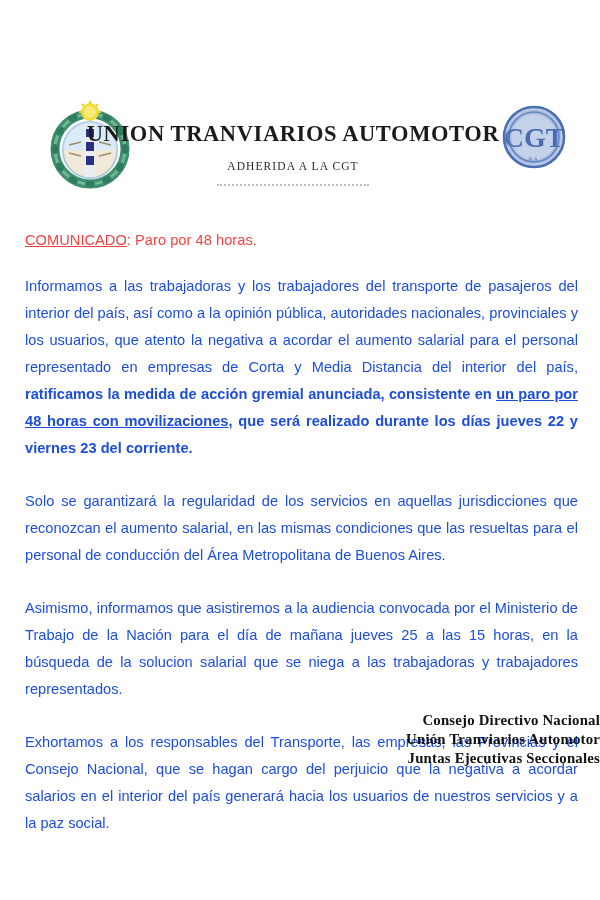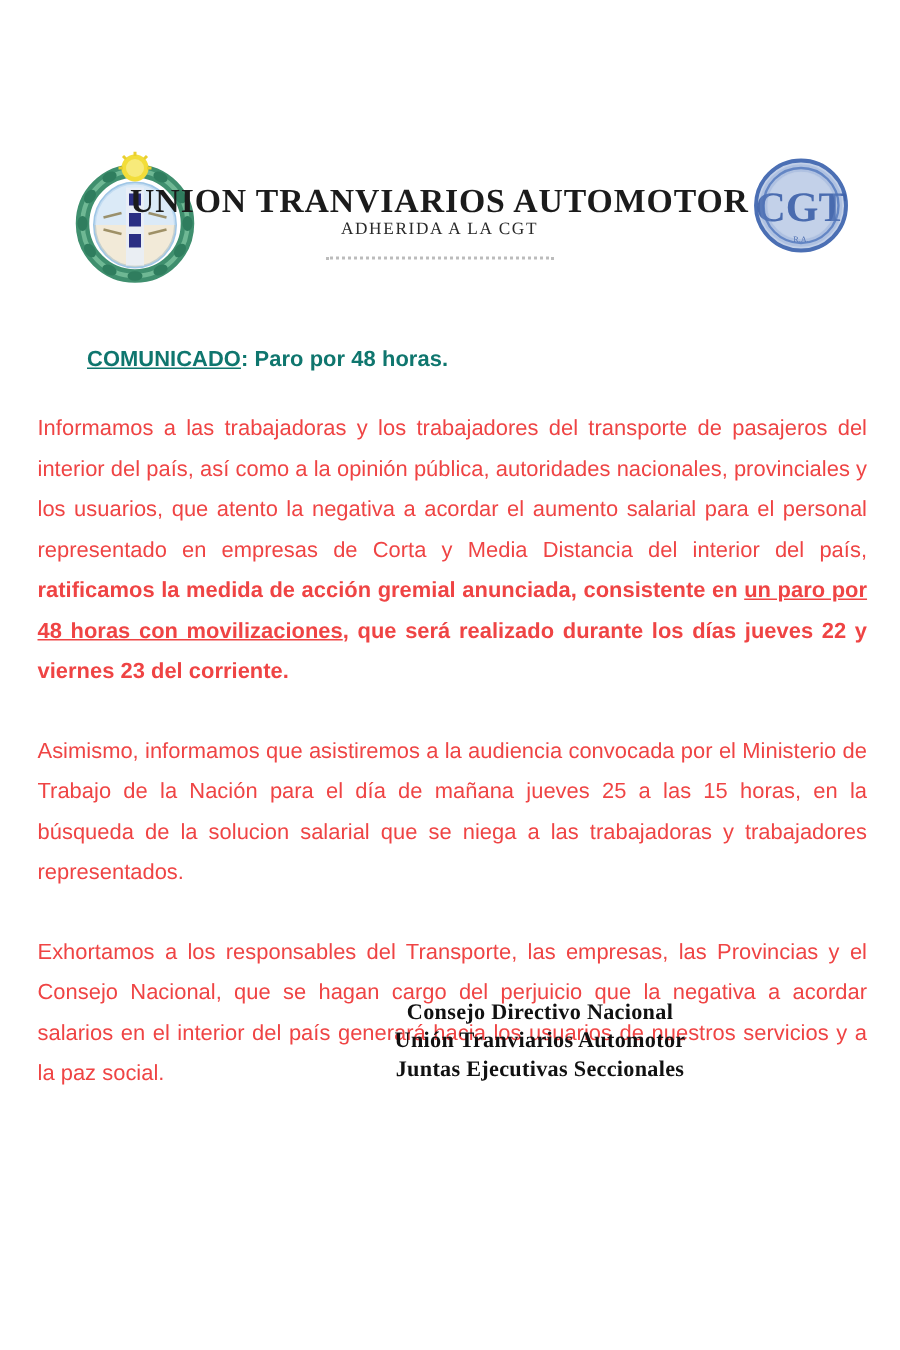--- a/index.html
+++ b/index.html
@@ -56,20 +56,21 @@
   .org-title {
     font-family: "Liberation Serif", serif;
     font-weight: bold;
     font-size: 22.5px;
     letter-spacing: 0.6px;
     color: #1b1b1b;
     line-height: 1.1;
     white-space: nowrap;
   }
   .org-sub {
+    margin-top: 13px;
     font-family: "Liberation Serif", serif;
     font-size: 11.5px;
     letter-spacing: 1.1px;
     color: #2a2a2a;
   }
   .rule-dotted {
     margin: 12px auto 0 auto;
     width: 152px;
     height: 2px;
     border-top: 2px dotted #b9b9b9;
@@ -79,49 +80,48 @@
   
   .body-wrap {
     position: absolute;
     left: 25px;
     top: 232px;
     width: 553px;
   }
 
   .headline {
     font-size: 14.6px;
-    font-weight: bold;
-    color: #0f766e;
+    font-weight: normal;
+    color: #ef4444;
     letter-spacing: 0.05px;
     margin-bottom: 25px;
-    margin-left: 33px;
   }
   .headline .u { text-decoration: underline; }
 
   p.para {
     margin: 0 0 26px 0;
     font-size: 14.6px;
     line-height: 27px;
     text-align: justify;
     text-justify: inter-word;
-    color: #ef4444;
+    color: #1d4ed8;
     letter-spacing: 0.02px;
   }
   p.para:last-of-type { margin-bottom: 0; }
 
   .b { font-weight: bold; }
   .bu { font-weight: bold; text-decoration: underline; }
 
   
   .signature {
     position: absolute;
     left: 0;
     right: 0;
-    top: 666px;
-    text-align: center;
+    top: 711px;
+    text-align: right;
     padding-left: 120px;
     box-sizing: border-box;
   }
   .sig-line {
     font-family: "Liberation Serif", serif;
     font-weight: bold;
     font-size: 14.8px;
     line-height: 19px;
     color: #111;
     letter-spacing: 0.2px;
@@ -206,20 +206,21 @@
       <div class="rule-dotted"></div>
     </div>
   </div>
 
   <div class="body-wrap">
 
     <div class="headline"><span class="u">COMUNICADO</span><span>:</span><span> Paro por 48 horas.</span></div>
 
     <p class="para"><span>Informamos a las trabajadoras y los trabajadores del transporte de pasajeros del interior del país, así como a la opinión pública, autoridades nacionales, provinciales y los usuarios, que atento la negativa a acordar el aumento salarial para el personal representado en empresas de Corta y Media Distancia del interior del país, </span><span class="b">ratificamos la medida de acción gremial anunciada, consistente en </span><span class="bu">un paro por 48 horas con movilizaciones</span><span class="b">, que será realizado durante los días jueves 22 y viernes 23 del corriente.</span></p>
 
+    <p class="para"><span>Solo se garantizará la regularidad de los servicios en aquellas jurisdicciones que reconozcan el aumento salarial, en las mismas condiciones que las resueltas para el personal de conducción del Área Metropolitana de Buenos Aires.</span></p>
 
     <p class="para"><span>Asimismo, informamos que asistiremos a la audiencia convocada por el Ministerio de Trabajo de la Nación para el día de mañana jueves 25 a las 15 horas, en la búsqueda de la solucion salarial que se niega a las trabajadoras y trabajadores representados.</span></p>
 
     <p class="para"><span>Exhortamos a los responsables del Transporte, las empresas, las Provincias y el Consejo Nacional, que se hagan cargo del perjuicio que la negativa a acordar salarios en el interior del país generará hacia los usuarios de nuestros servicios y a la paz social.</span></p>
   </div>
 
   <div class="signature">
     <div class="sig-line">Consejo Directivo Nacional</div>
     <div class="sig-line">Unión Tranviarios Automotor</div>
     <div class="sig-line">Juntas Ejecutivas Seccionales</div>

